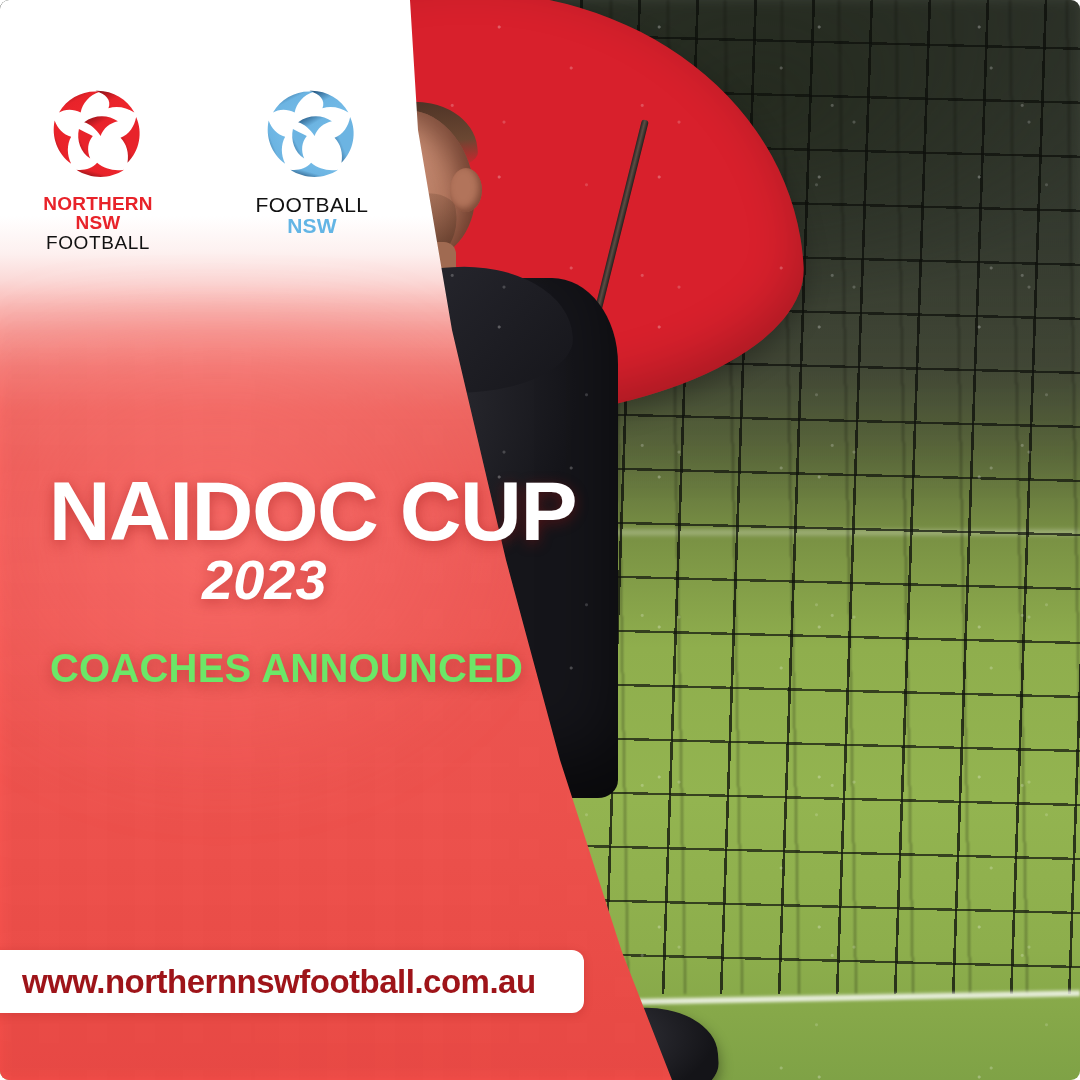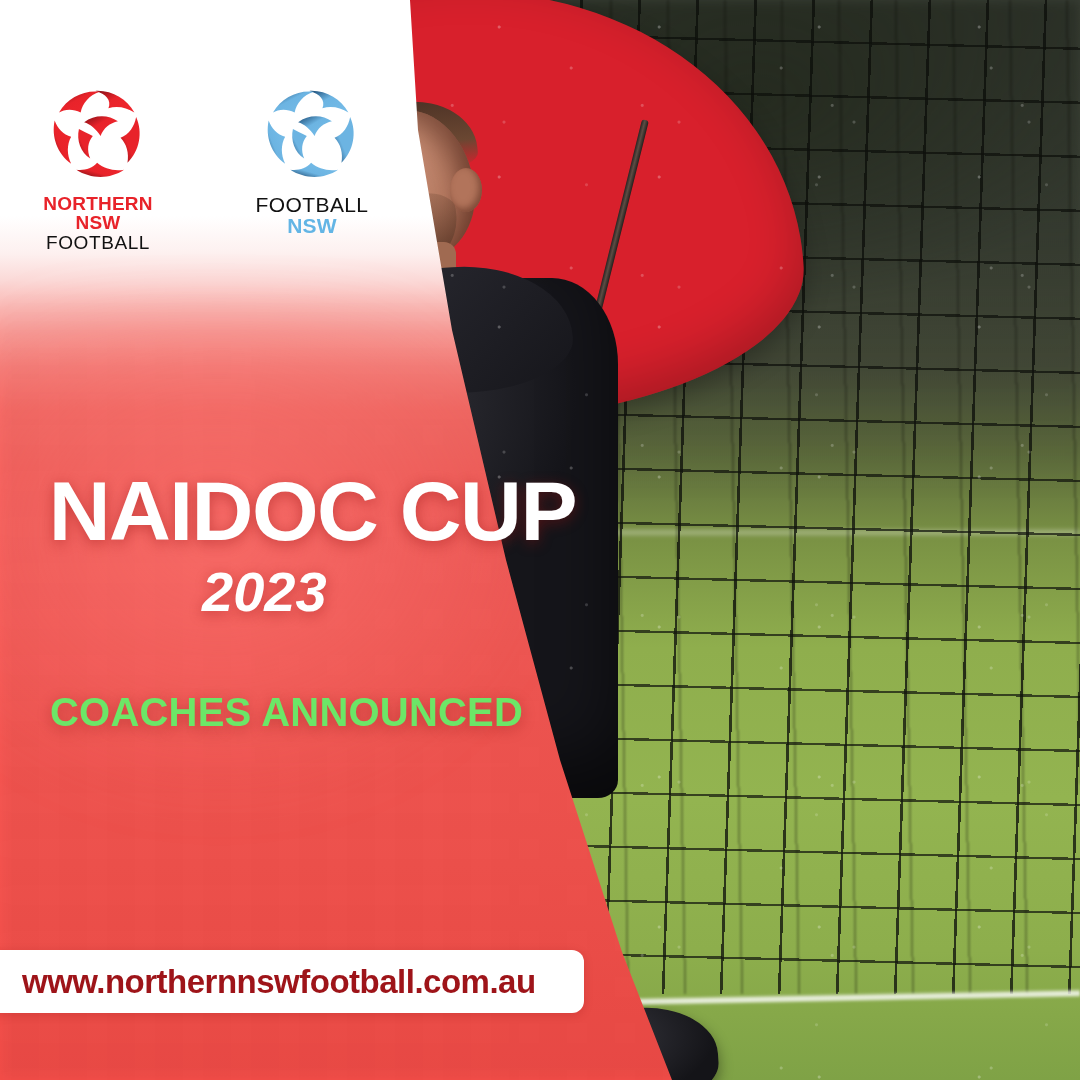--- a/index.html
+++ b/index.html
@@ -6,20 +6,21 @@
   * { margin:0; padding:0; box-sizing:border-box; }
   html, body {
     width:1080px; height:1080px;
     font-family:"Liberation Sans", sans-serif;
     overflow:hidden; background:#ffffff;
   }
   #poster {
     position:relative;
     width:1080px; height:1080px;
     overflow:hidden;
+    border-radius:9px;
   }
 
   
   .photo-layer {
     position:absolute; inset:0;
     z-index:1;
   }
   .photo-inner { position:absolute; inset:0; }
 
   
@@ -303,25 +304,25 @@
     letter-spacing:-1.5px; line-height:.98;
     padding-left:32px;
     transform:scaleX(1.02);
     transform-origin:left center;
     text-shadow:0 3px 14px rgba(150,18,18,.45);
     white-space:nowrap;
   }
   .title-year {
     font-size:56px; font-weight:bold; font-style:italic; color:#ffffff;
     letter-spacing:0px; line-height:1;
-    margin-top:12px; padding-left:186px;
+    padding-left:186px;
     text-shadow:0 3px 13px rgba(150,18,18,.42);
   }
   .subtitle {
-    margin-top:72px; padding-left:34px;
+    margin-top:40px; padding-left:34px;
     font-size:40px; font-weight:bold; color:#6ce667;
     letter-spacing:.2px; line-height:1;
     transform:scaleX(1.0);
     transform-origin:left center;
     text-shadow:0 3px 14px rgba(120,14,14,.38);
     white-space:nowrap;
   }
 
   
   .url-bar {

